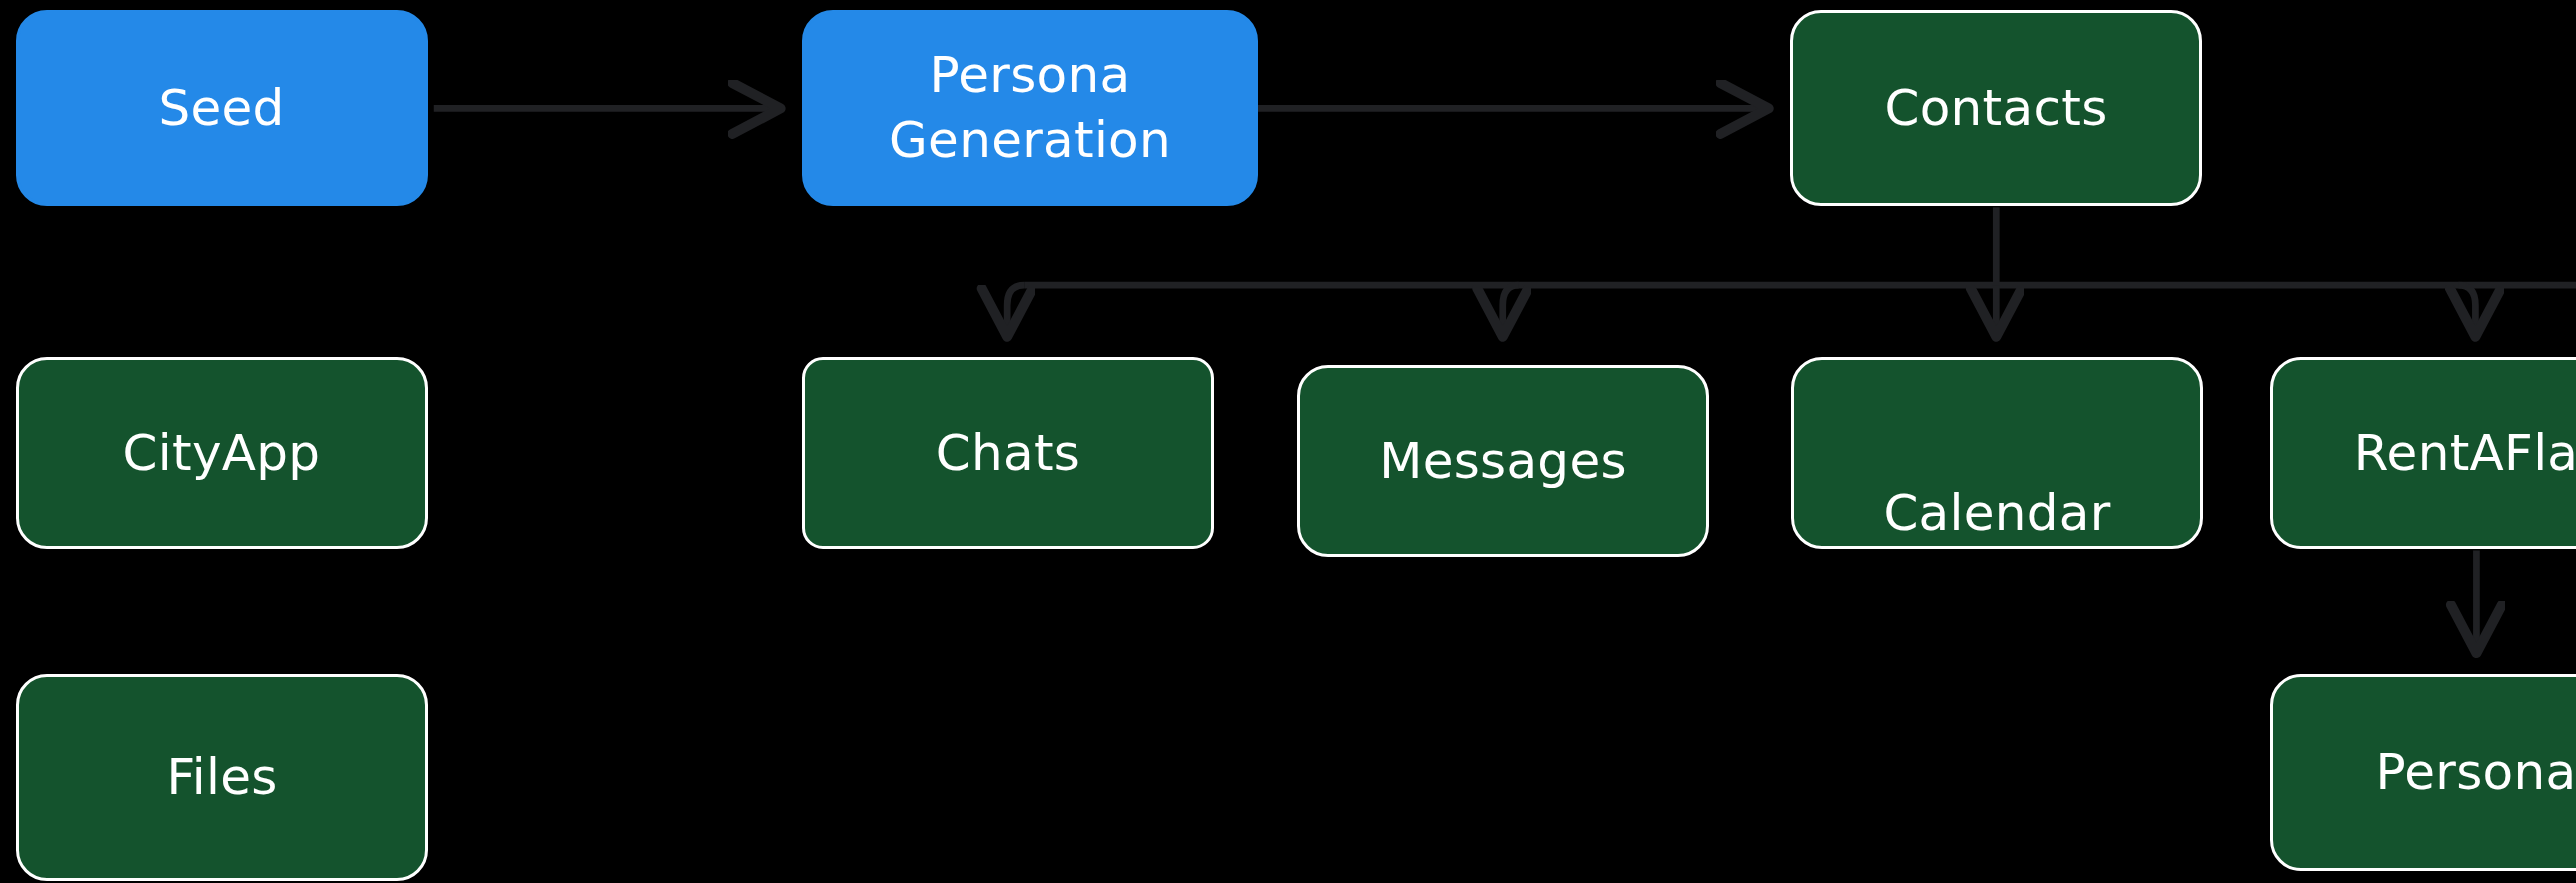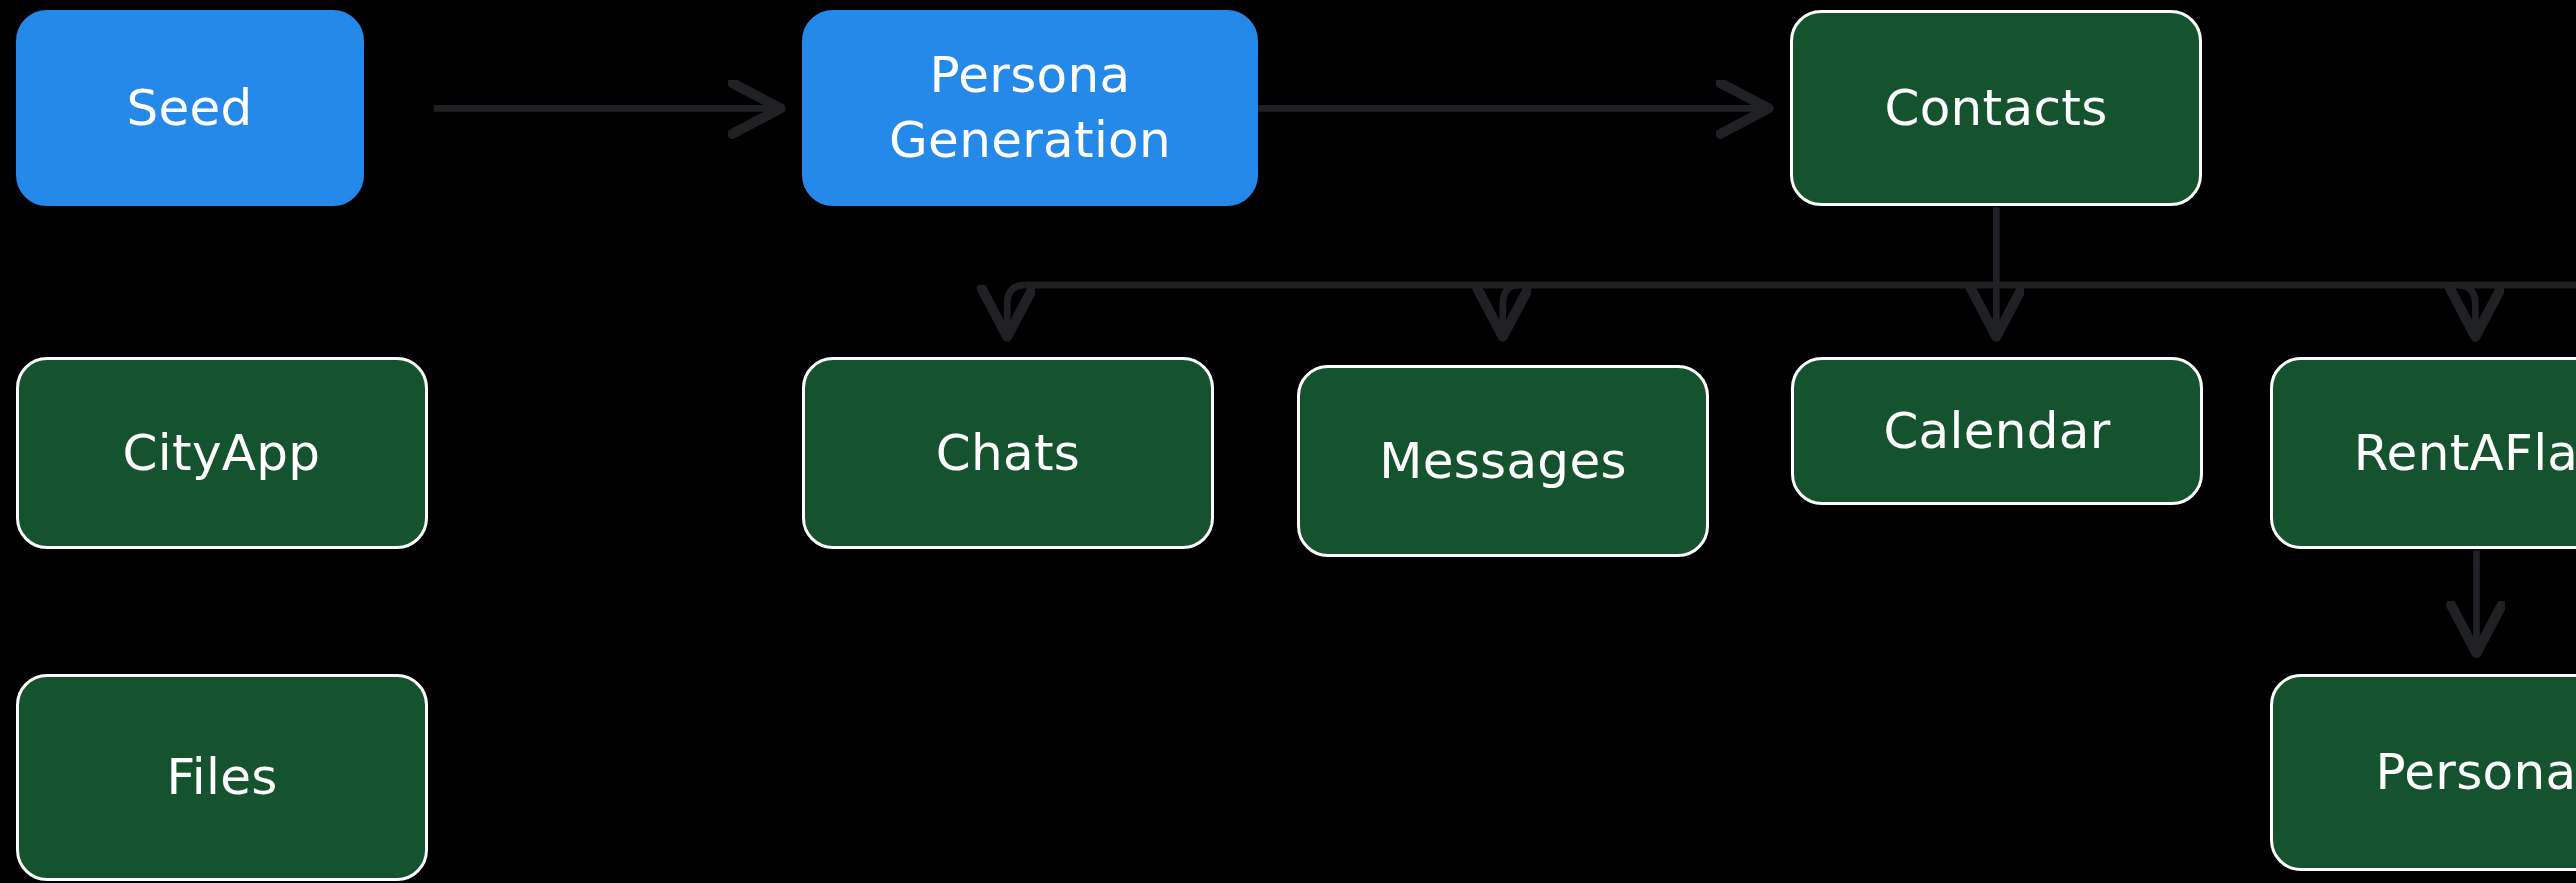--- a/index.html
+++ b/index.html
@@ -95,27 +95,27 @@
     <g>
       <path d="M 5700 553 Q 5733 553 5733 592 L 5733 648" fill="none" stroke="#202124" stroke-width="13" stroke-linecap="butt" marker-end="url(#arrowhead)"></path>
     </g>
 
     <g>
       <path d="M 4807 1068 L 4807 1262" fill="none" stroke="#202124" stroke-width="13" stroke-linecap="butt" marker-end="url(#arrowhead)"></path>
     </g>
   </svg>
 
   <div id="node-layer">
-      <div class="node blue" style="left: 15.5px; top: 10.3px; width: 348px; height: 196px;"><span>Seed</span></div>
+      <div class="node blue" style="left: 15.5px; top: 10.3px; width: 412px; height: 196px;"><span>Seed</span></div>
       <div class="node blue" style="left: 802px; top: 10.3px; width: 456px; height: 196px;"><span>Persona
 Generation</span></div>
       <div class="node gray" style="left: 1790px; top: 10.3px; width: 412px; height: 196px;"><span>Contacts</span></div>
       <div class="node gray" style="left: 15.5px; top: 357px; width: 412px; height: 192px;"><span>CityApp</span></div>
-      <div class="node gray" style="left: 802px; top: 357px; width: 412px; height: 192px;"><span>Chats</span></div>
+      <div class="node gray" style="left: 802px; top: 357px; width: 412px; height: 192px; border-radius: 21px;"><span>Chats</span></div>
       <div class="node gray" style="left: 1297px; top: 357px; width: 412px; height: 192px; margin-top: 8px;"><span>Messages</span></div>
-      <div class="node gray" style="left: 1791px; top: 357px; width: 412px; height: 148px;"><span>Calendar</span></div>
+      <div class="node gray" style="left: 1791px; top: 357px; width: 412px; height: 192px; align-items: flex-end;"><span>Calendar</span></div>
       <div class="node gray" style="left: 2270px; top: 357px; width: 412px; height: 192px;"><span>RentAFlat</span></div>
       <div class="node gray" style="left: 16px; top: 674px; width: 412px; height: 207px;"><span>Files</span></div>
       <div class="node gray" style="left: 2270px; top: 674px; width: 412px; height: 197px;"><span>Persona</span></div>
     </div>
 
 </div>
 
 
 </body></html>

